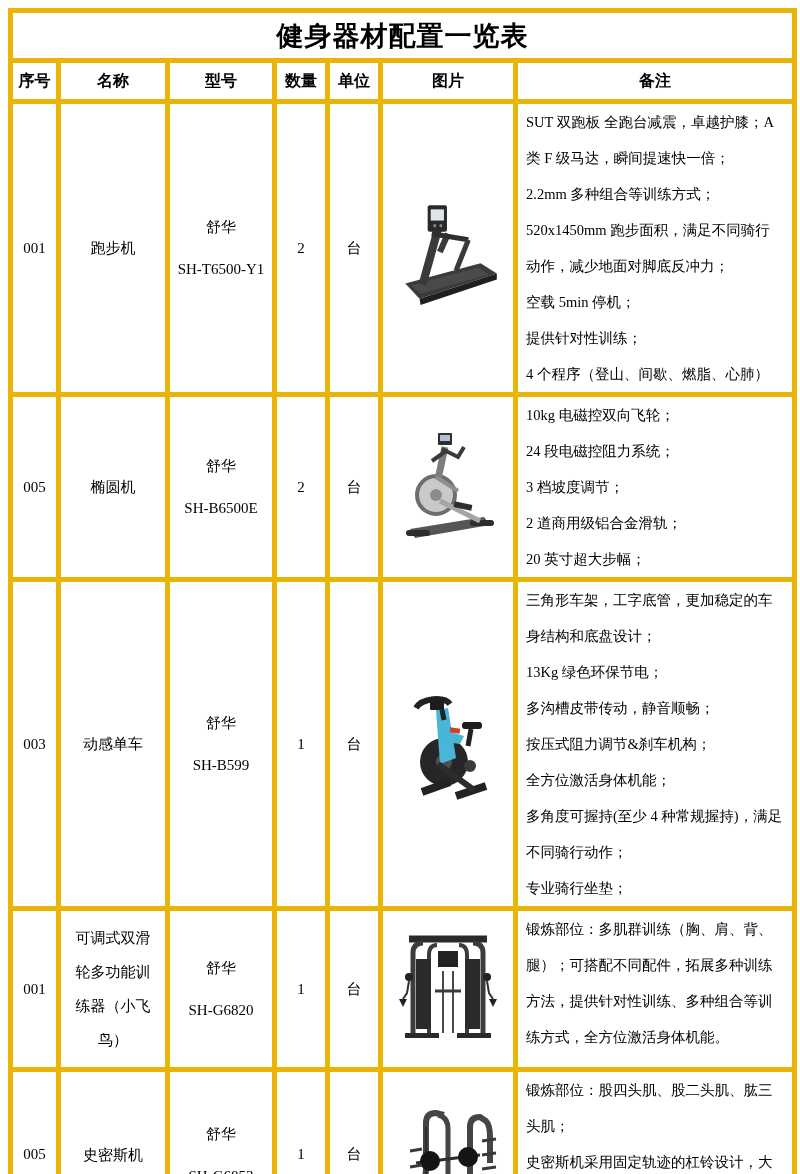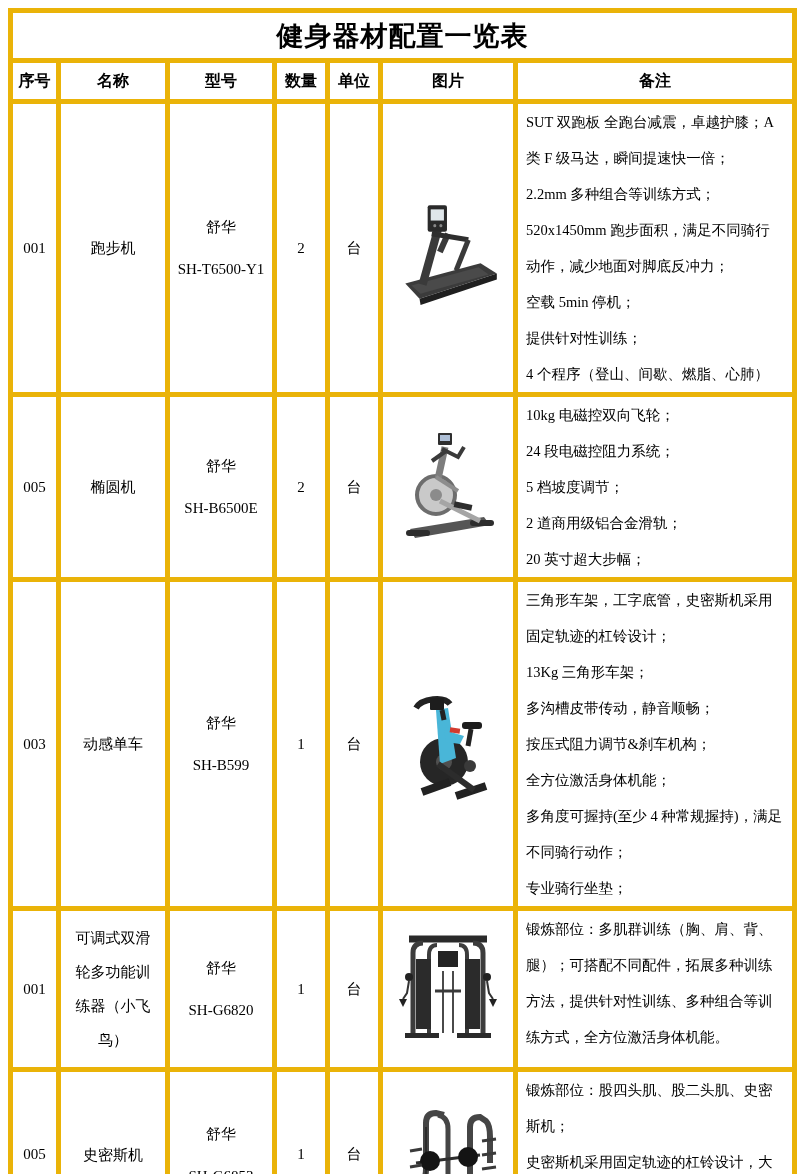--- a/index.html
+++ b/index.html
@@ -113,21 +113,21 @@
         <path d="M54,32 L70,40 L76,30" stroke="#3a3a3a" stroke-width="4" fill="none"></path>
         <path d="M58,34 L44,44" stroke="#3a3a3a" stroke-width="4" fill="none"></path>
         <line x1="52" y1="84" x2="92" y2="104" stroke="#a5a5a5" stroke-width="5"></line>
         <rect x="66" y="86" width="18" height="6" fill="#2d2d2d" transform="rotate(12 75 89)"></rect>
         <line x1="48" y1="60" x2="70" y2="74" stroke="#8d8d8d" stroke-width="4"></line>
       </svg>
     </td>
     <td class="remarks-cell">
       <p>10kg 电磁控双向飞轮；</p>
       <p>24 段电磁控阻力系统；</p>
-      <p>5 档坡度调节；</p>
+      <p>3 档坡度调节；</p>
       <p>2 道商用级铝合金滑轨；</p>
       <p>20 英寸超大步幅；</p>
     </td>
   </tr>
 
   <tr style="height:318px;">
     <td class="c">003</td>
     <td class="c name-cell">动感单车</td>
     <td class="c model-cell">
       <div>舒华</div>
@@ -147,22 +147,22 @@
         <line x1="56" y1="36" x2="58" y2="46" stroke="#222" stroke-width="5"></line>
         <rect x="76" y="48" width="20" height="7" rx="3" fill="#1d1d1d"></rect>
         <line x1="85" y1="55" x2="82" y2="72" stroke="#222" stroke-width="5"></line>
         <line x1="36" y1="118" x2="64" y2="108" stroke="#222" stroke-width="8"></line>
         <line x1="70" y1="122" x2="100" y2="112" stroke="#222" stroke-width="8"></line>
         <line x1="52" y1="90" x2="88" y2="116" stroke="#2c2c2c" stroke-width="6"></line>
         <circle cx="84" cy="92" r="6" fill="#3a3a3a"></circle>
       </svg>
     </td>
     <td class="remarks-cell">
-      <p>三角形车架，工字底管，史密斯机采用固定轨迹的杠铃设计；</p>
-      <p>13Kg 三角形车架；</p>
+      <p>三角形车架，工字底管，更加稳定的车身结构和底盘设计；</p>
+      <p>13Kg 绿色环保节电；</p>
       <p>多沟槽皮带传动，静音顺畅；</p>
       <p>按压式阻力调节&amp;刹车机构；</p>
       <p>全方位激活身体机能；</p>
       <p>多角度可握持(至少 4 种常规握持)，满足不同骑行动作；</p>
       <p>专业骑行坐垫；</p>
     </td>
   </tr>
 
   <tr style="height:150px;">
     <td class="c">001</td>
@@ -222,18 +222,18 @@
         <line x1="96" y1="48" x2="110" y2="46" stroke="#3a3a3a" stroke-width="3"></line>
         <line x1="96" y1="62" x2="110" y2="60" stroke="#3a3a3a" stroke-width="3"></line>
         <line x1="96" y1="76" x2="110" y2="74" stroke="#3a3a3a" stroke-width="3"></line>
         <line x1="36" y1="56" x2="24" y2="58" stroke="#3a3a3a" stroke-width="3"></line>
         <line x1="36" y1="72" x2="24" y2="74" stroke="#3a3a3a" stroke-width="3"></line>
         <path d="M14,108 L44,102" stroke="#3c3c3c" stroke-width="6"></path>
         <path d="M58,112 L92,106" stroke="#3c3c3c" stroke-width="6"></path>
       </svg>
     </td>
     <td class="remarks-cell">
-      <p>锻炼部位：股四头肌、股二头肌、史密斯机；</p>
+      <p>锻炼部位：股四头肌、股二头肌、肱三头肌；</p>
       <p>史密斯机采用固定轨迹的杠铃设计，大大降低了训练过程中的安全风险。通过</p>
     </td>
   </tr>
 </tbody>
   </table>
 
 </body></html>

